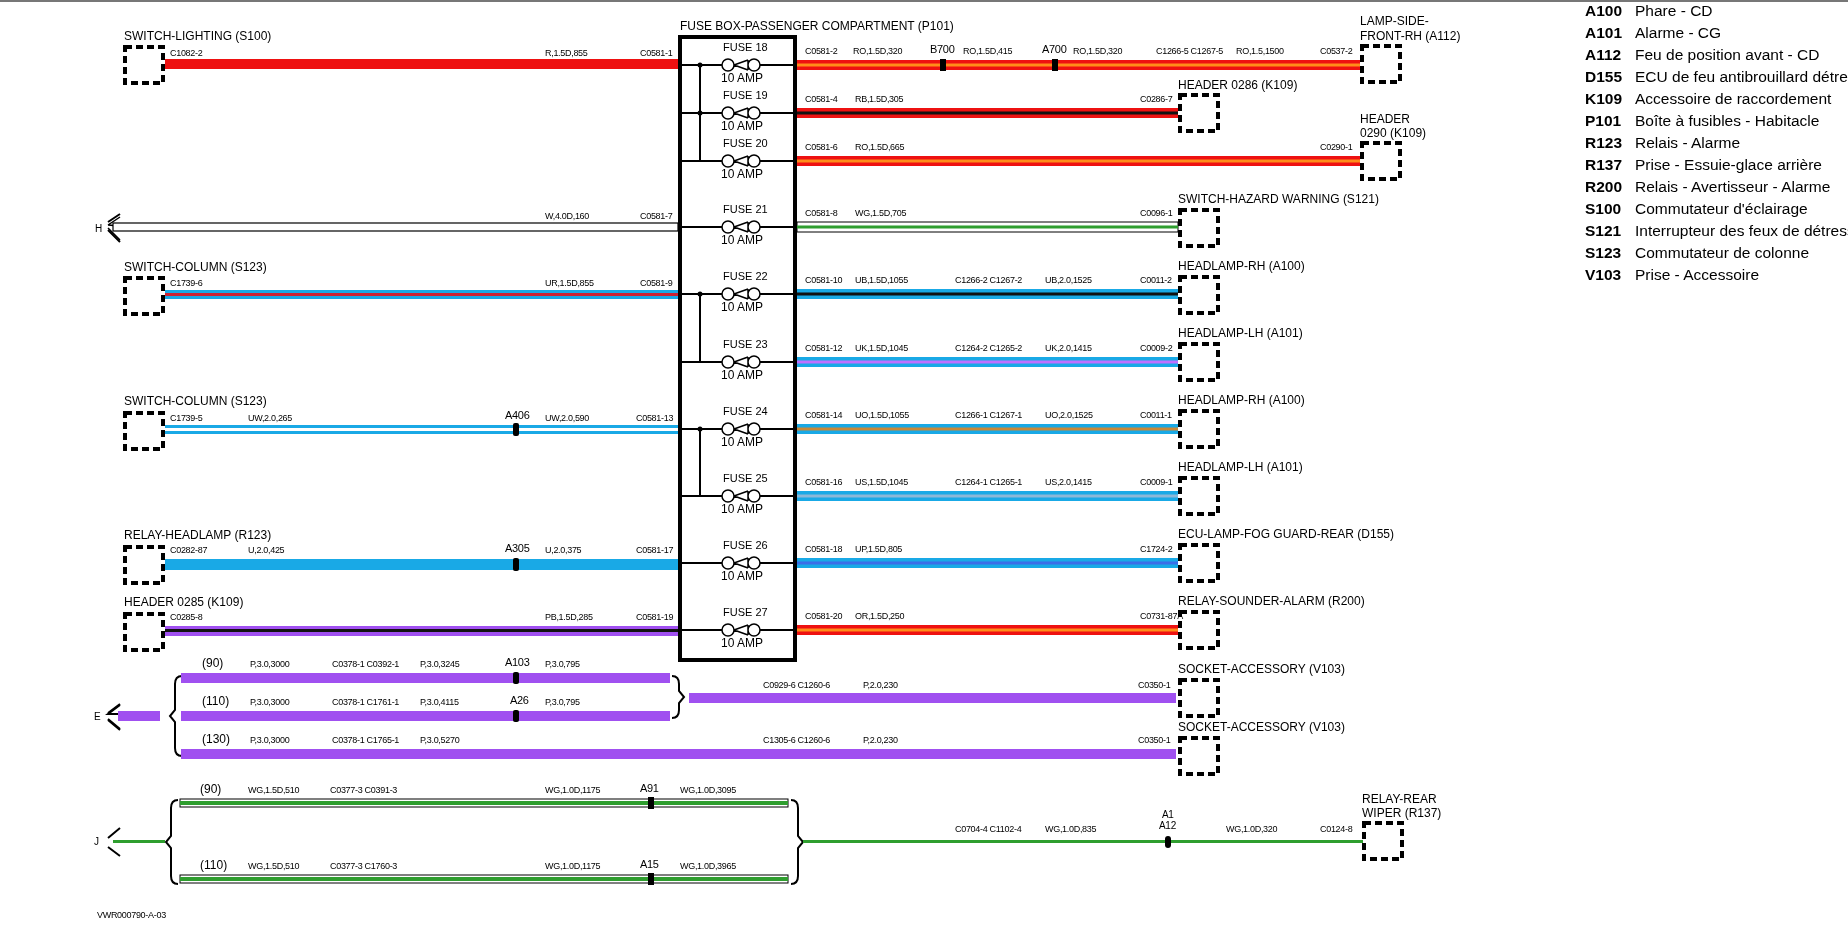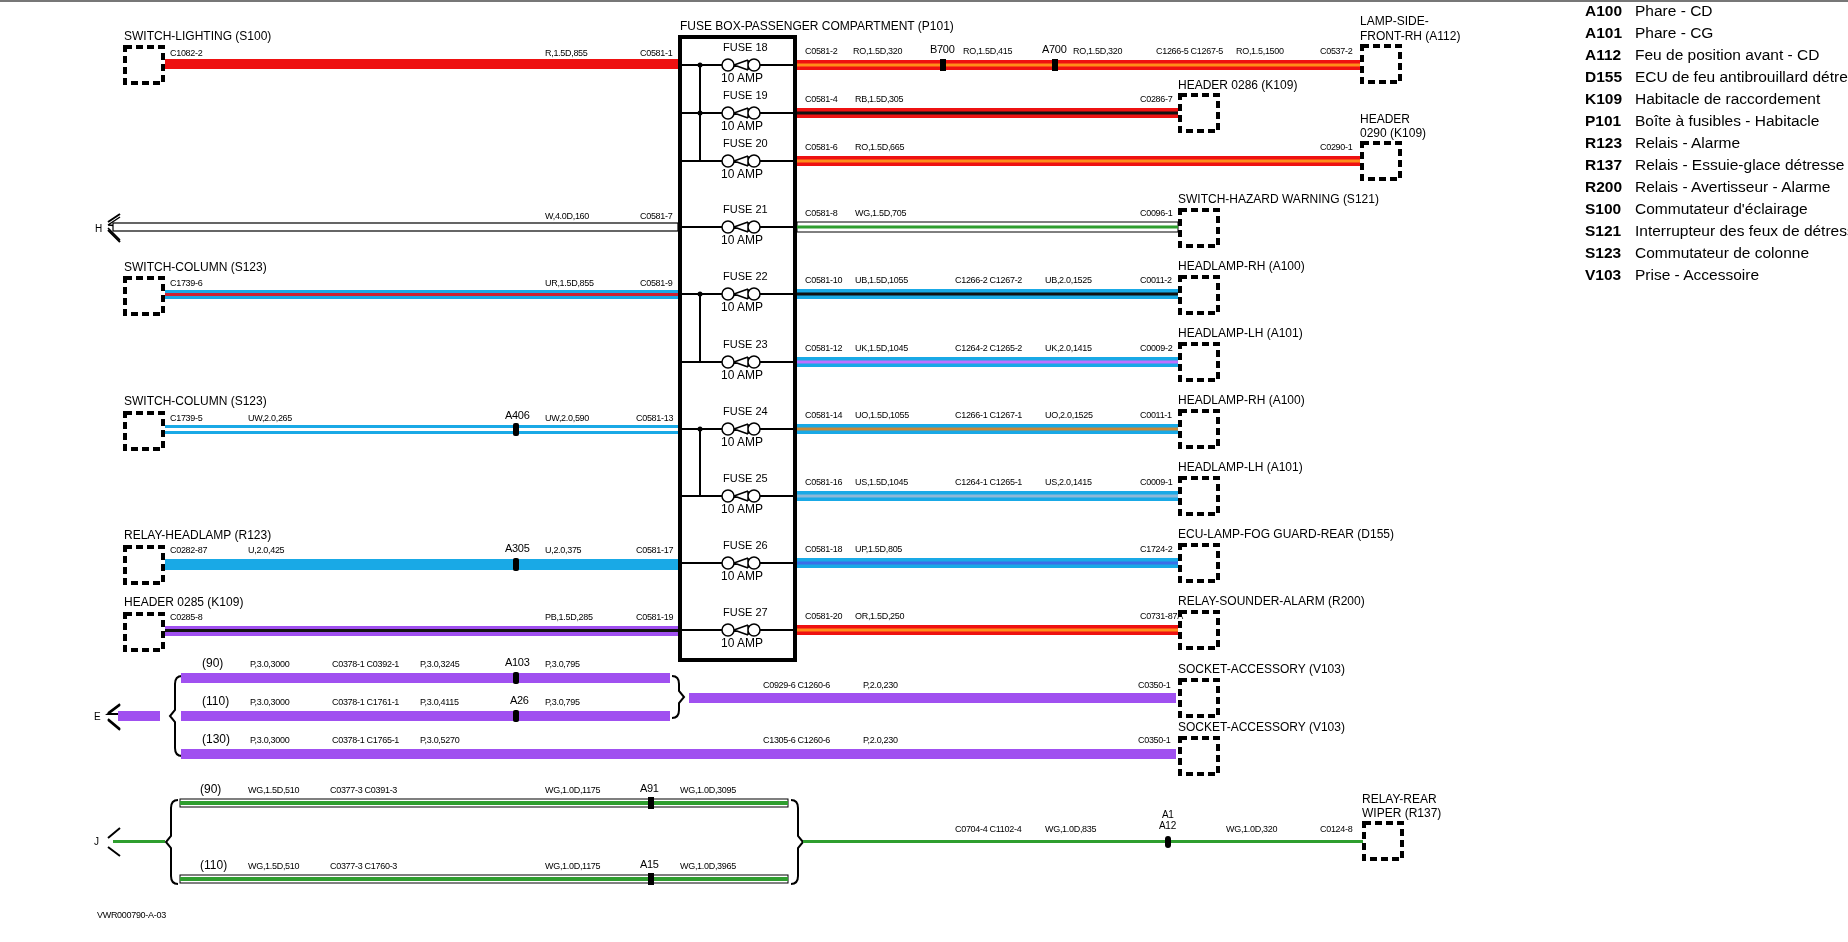--- a/index.html
+++ b/index.html
@@ -365,25 +365,25 @@
   <text class="t sm" x="1162" y="818" style="font-size:10px">A1</text>
   <text class="t sm" x="1159" y="829" style="font-size:10px">A12</text>
   <text class="t sm" x="1226" y="832">WG,1.0D,320</text>
   <text class="t sm" x="1320" y="832">C0124-8</text>
 
   <text class="t sm" x="97" y="918">VWR000790-A-03</text>
 </svg>
 
 <div id="legend">
     <div class="row"><span class="code">A100</span><span>Phare - CD</span></div>
-    <div class="row"><span class="code">A101</span><span>Phare - CG</span></div>
+    <div class="row"><span class="code">A101</span><span>Alarme - CG</span></div>
     <div class="row"><span class="code">A112</span><span>Feu de position avant - CD</span></div>
     <div class="row"><span class="code">D155</span><span>ECU de feu antibrouillard détresse</span></div>
-    <div class="row"><span class="code">K109</span><span>Habitacle de raccordement</span></div>
+    <div class="row"><span class="code">K109</span><span>Accessoire de raccordement</span></div>
     <div class="row"><span class="code">P101</span><span>Boîte à fusibles - Habitacle</span></div>
     <div class="row"><span class="code">R123</span><span>Relais - Alarme</span></div>
-    <div class="row"><span class="code">R137</span><span>Relais - Essuie-glace détresse</span></div>
+    <div class="row"><span class="code">R137</span><span>Prise - Essuie-glace arrière</span></div>
     <div class="row"><span class="code">R200</span><span>Relais - Avertisseur - Alarme</span></div>
     <div class="row"><span class="code">S100</span><span>Commutateur d'éclairage</span></div>
     <div class="row"><span class="code">S121</span><span>Interrupteur des feux de détresse</span></div>
     <div class="row"><span class="code">S123</span><span>Commutateur de colonne</span></div>
     <div class="row"><span class="code">V103</span><span>Prise - Accessoire</span></div>
   </div>
 
 </body></html>

